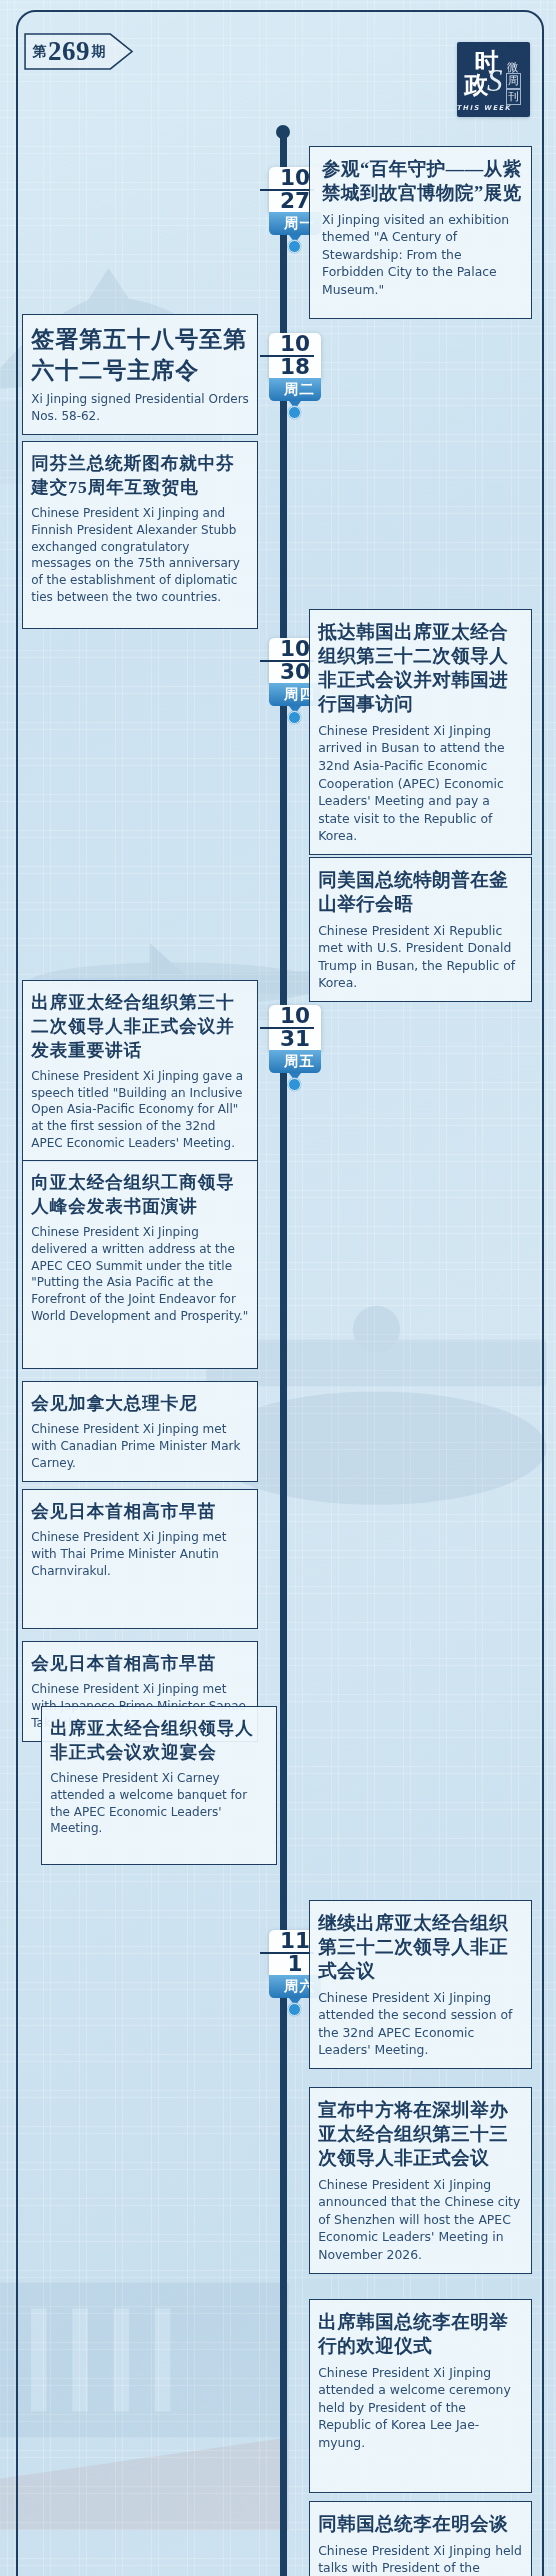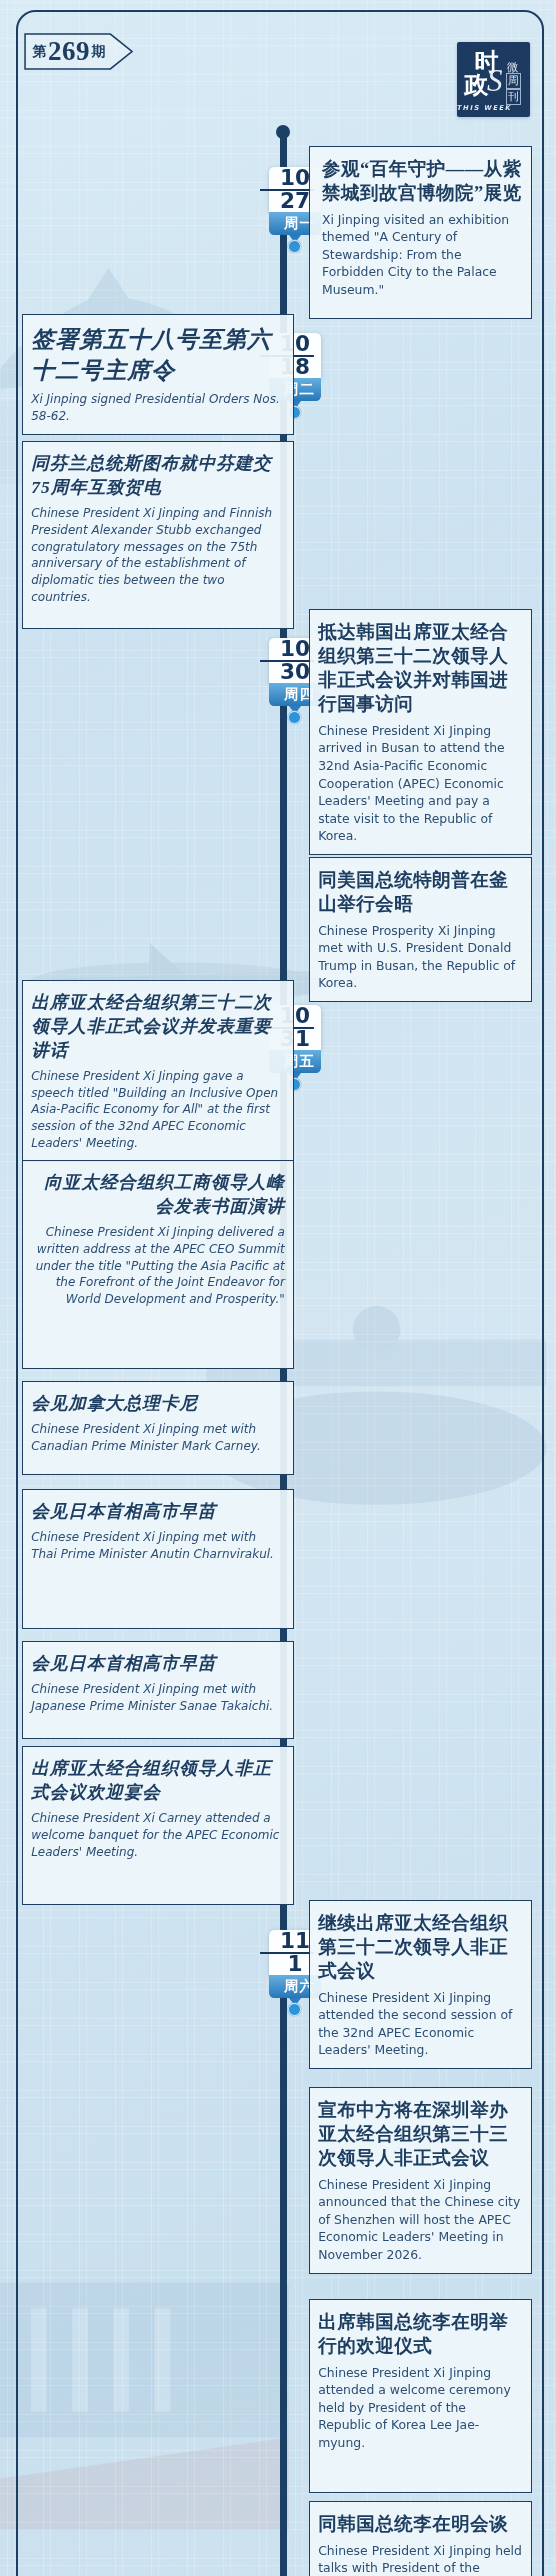--- a/index.html
+++ b/index.html
@@ -32,21 +32,21 @@
   .dbadge{position:absolute;left:257px;width:52px;margin-left:12px;}
   .dbadge .box{position:relative;width:52px;height:45px;background:#fdfeff;border-radius:5.2px 5.2px 0 0;box-shadow:0 1.5px 4.1px rgba(30,62,97,.25);color:#16365c;text-align:center;}
   .dbadge .m{position:absolute;top:-1px;left:0;width:100%;font-size:21.6px;font-weight:700;line-height:24px;}
   .dbadge .d{position:absolute;top:22px;left:0;width:100%;font-size:21.6px;font-weight:700;line-height:24px;}
   .dbadge .rule{position:absolute;left:-9.3px;right:7.2px;top:21.6px;height:2.1px;background:#16365c;}
   .dbadge .day{position:relative;width:52px;height:23px;background:linear-gradient(180deg,#66b0e0,#2677b8);border-radius:0 0 5.2px 5.2px;color:#fff;font-size:14.4px;font-weight:700;line-height:23px;text-align:right;padding-right:6.2px;box-sizing:border-box;letter-spacing:1px;}
   .dbadge .ptr{position:absolute;left:19.6px;width:0;height:0;border-left:6.2px solid transparent;border-right:6.2px solid transparent;border-top:8.2px solid #2a7cc0;}
   .dbadge .dot{position:absolute;left:18.5px;margin-top:5.2px;width:11.3px;height:11.3px;border-radius:50%;background:#2f93d8;border:1.5px solid #d8ecfa;box-shadow:0 0 0 0.5px #8fbede;}
   
   .card{position:absolute;box-sizing:border-box;background:rgba(238,246,251,0.93);border:1.5px solid #1e3e61;padding:10.3px 8.2px 9.3px 8.2px;}
-  .card.left{left:22px;width:272px;font-style:italic;}
+  .card.left{left:22px;width:236px;}
   .card.right{left:309px;width:223px;}
   .zh{margin:0 0 5.2px 0;color:#1e3e61;font-family:"Liberation Serif","DejaVu Serif",serif;font-weight:700;font-size:17.5px;line-height:1.36;letter-spacing:1px;}
   .card.right .zh{font-size:18.5px;line-height:1.3;letter-spacing:0.5px;}
   .zh.xl{font-size:23px !important;line-height:1.32 !important;}
   .en{margin:0;color:#2c4e74;font-size:12px;line-height:1.4;}
   .card.right .en{font-size:12.4px;line-height:1.42;}
   
   .ghost{position:absolute;opacity:.14;pointer-events:none;}
 </style>
 </head>
@@ -177,49 +177,49 @@
       <p class="en">Chinese President Xi Jinping and Finnish President Alexander Stubb exchanged congratulatory messages on the 75th anniversary of the establishment of diplomatic ties between the two countries.</p>
     </div>
 
     <div class="card right" style="top: 609px; min-height: 219px;">
       <h2 class="zh">抵达韩国出席亚太经合组织第三十二次领导人非正式会议并对韩国进行国事访问</h2>
       <p class="en">Chinese President Xi Jinping arrived in Busan to attend the 32nd Asia-Pacific Economic Cooperation (APEC) Economic Leaders' Meeting and pay a state visit to the Republic of Korea.</p>
     </div>
 
     <div class="card right" style="top: 857px; min-height: 131px;">
       <h2 class="zh">同美国总统特朗普在釜山举行会晤</h2>
-      <p class="en">Chinese Prosperity Xi Jinping met with U.S. President Donald Trump in Busan, the Republic of Korea.</p>
+      <p class="en">Chinese President Xi Republic met with U.S. President Donald Trump in Busan, the Republic of Korea.</p>
     </div>
 
     <div class="card left" style="top: 980px; min-height: 166px;">
       <h2 class="zh">出席亚太经合组织第三十二次领导人非正式会议并发表重要讲话</h2>
       <p class="en">Chinese President Xi Jinping gave a speech titled "Building an Inclusive Open Asia-Pacific Economy for All" at the first session of the 32nd APEC Economic Leaders' Meeting.</p>
     </div>
 
-    <div class="card left" style="top: 1160px; min-height: 209px; text-align: right;">
+    <div class="card left" style="top: 1160px; min-height: 209px;">
       <h2 class="zh">向亚太经合组织工商领导人峰会发表书面演讲</h2>
       <p class="en">Chinese President Xi Jinping delivered a written address at the APEC CEO Summit under the title "Putting the Asia Pacific at the Forefront of the Joint Endeavor for World Development and Prosperity."</p>
     </div>
 
     <div class="card left" style="top: 1381px; min-height: 94px;">
       <h2 class="zh">会见加拿大总理卡尼</h2>
       <p class="en">Chinese President Xi Jinping met with Canadian Prime Minister Mark Carney.</p>
     </div>
 
     <div class="card left" style="top: 1489px; min-height: 140px;">
       <h2 class="zh">会见日本首相高市早苗</h2>
       <p class="en">Chinese President Xi Jinping met with Thai Prime Minister Anutin Charnvirakul.</p>
     </div>
 
     <div class="card left" style="top: 1641px; min-height: 98px;">
       <h2 class="zh">会见日本首相高市早苗</h2>
       <p class="en">Chinese President Xi Jinping met with Japanese Prime Minister Sanae Takaichi.</p>
     </div>
 
-    <div class="card left" style="top: 1746px; min-height: 159px;">
+    <div class="card left" style="top: 1706px; min-height: 159px; margin-left: 19px;">
       <h2 class="zh">出席亚太经合组织领导人非正式会议欢迎宴会</h2>
       <p class="en">Chinese President Xi Carney attended a welcome banquet for the APEC Economic Leaders' Meeting.</p>
     </div>
 
     <div class="card right" style="top: 1900px; min-height: 153px;">
       <h2 class="zh">继续出席亚太经合组织第三十二次领导人非正式会议</h2>
       <p class="en">Chinese President Xi Jinping attended the second session of the 32nd APEC Economic Leaders' Meeting.</p>
     </div>
 
     <div class="card right" style="top: 2087px; min-height: 183px;">

